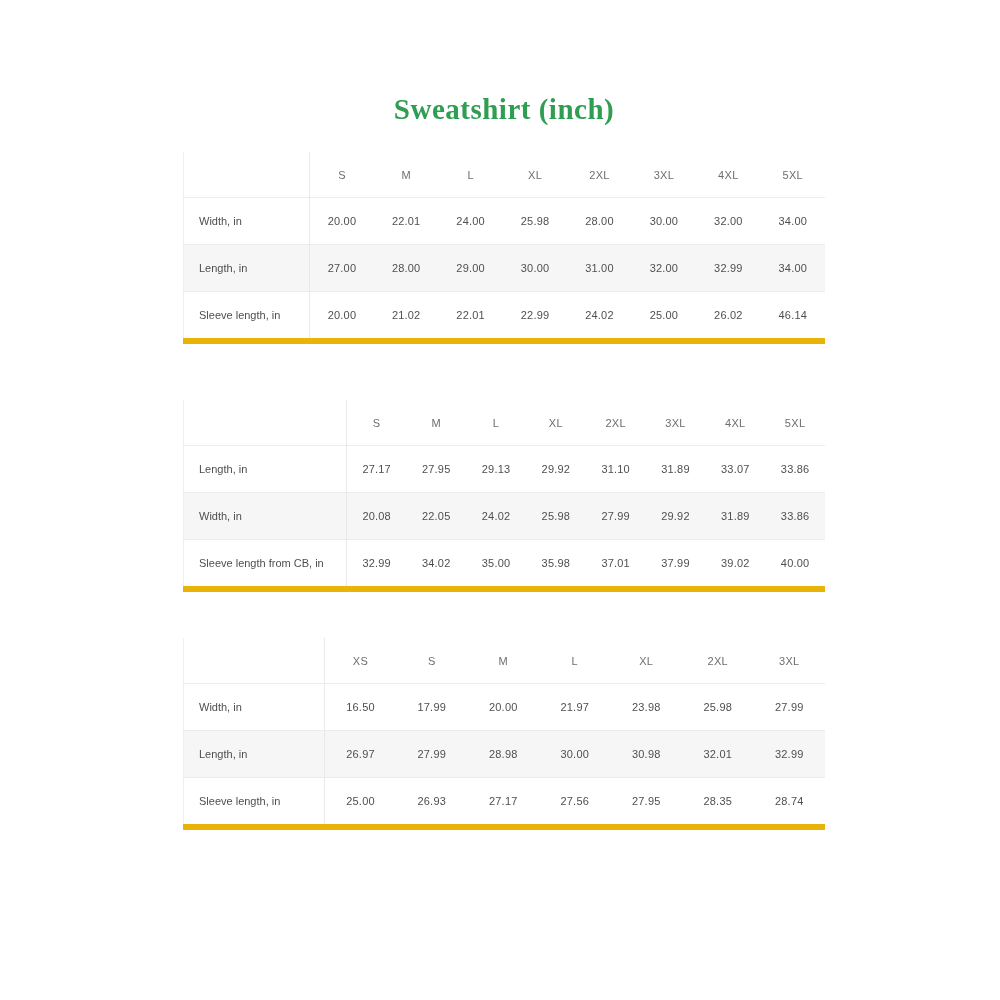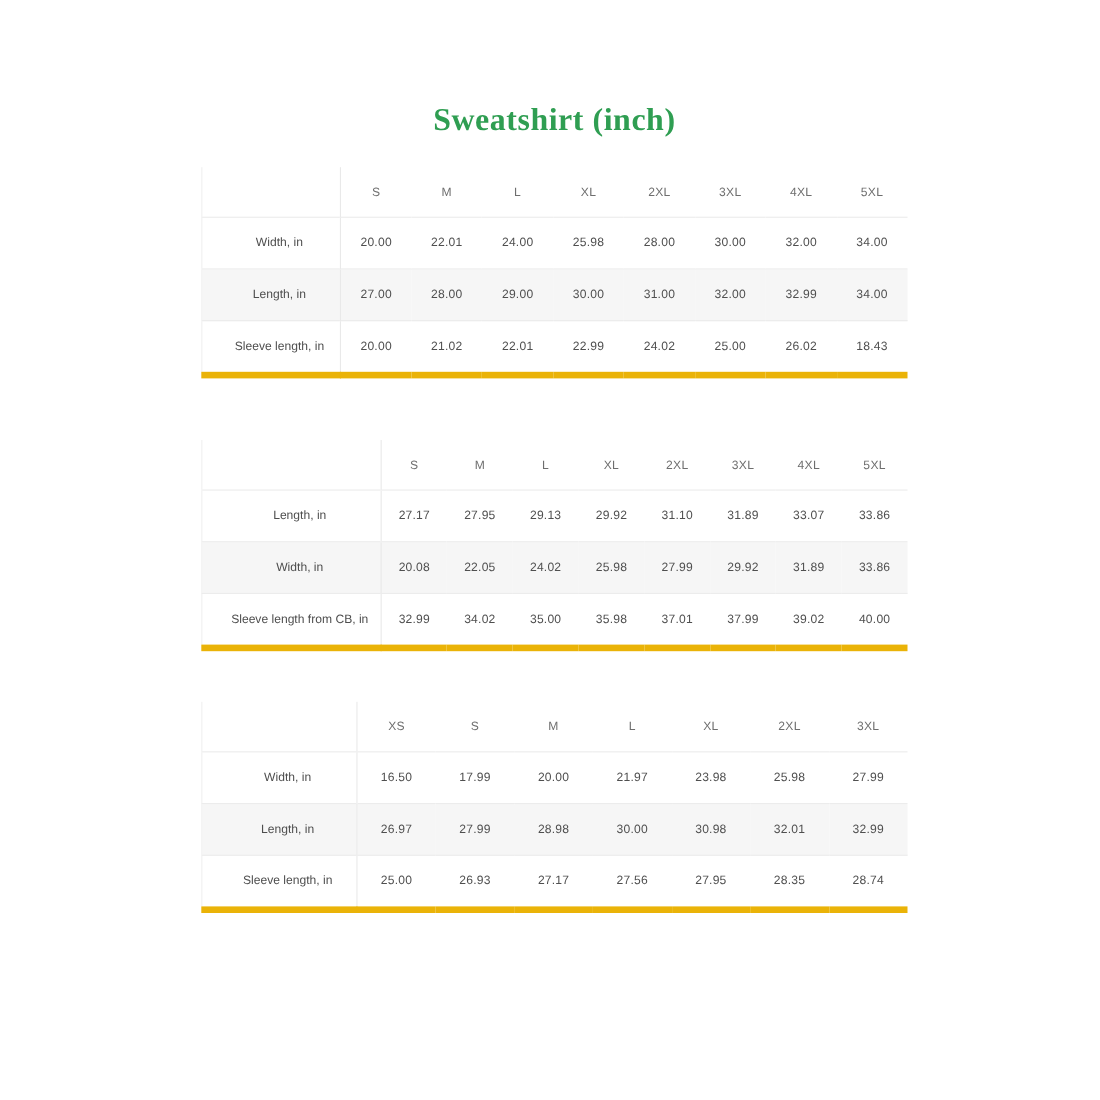--- a/index.html
+++ b/index.html
@@ -62,21 +62,21 @@
   table.size-table tbody tr.striped {
     background: #f6f6f6;
   }
   table.size-table td {
     height: 46px;
     padding: 0;
     font-size: 11px;
     color: #4f4f4f;
   }
   table.size-table td.row-label {
-    text-align: center;
+    text-align: left;
     padding-left: 15px;
     border-right: 1px solid #e9e9e9;
     color: #4e4e4e;
   }
   table.size-table td.val {
     text-align: center;
     letter-spacing: 0.2px;
   }
 </style>
 </head>
@@ -127,21 +127,21 @@
               </tr>
               <tr>
                 <td class="row-label">Sleeve length, in</td>
                 <td class="val">20.00</td>
                 <td class="val">21.02</td>
                 <td class="val">22.01</td>
                 <td class="val">22.99</td>
                 <td class="val">24.02</td>
                 <td class="val">25.00</td>
                 <td class="val">26.02</td>
-                <td class="val">18.43</td>
+                <td class="val">46.14</td>
               </tr>
             </tbody>
           </table>
         </div>
     </section>
 
     <section class="size-section second">
       <div>
           <table class="size-table">
             <thead>

